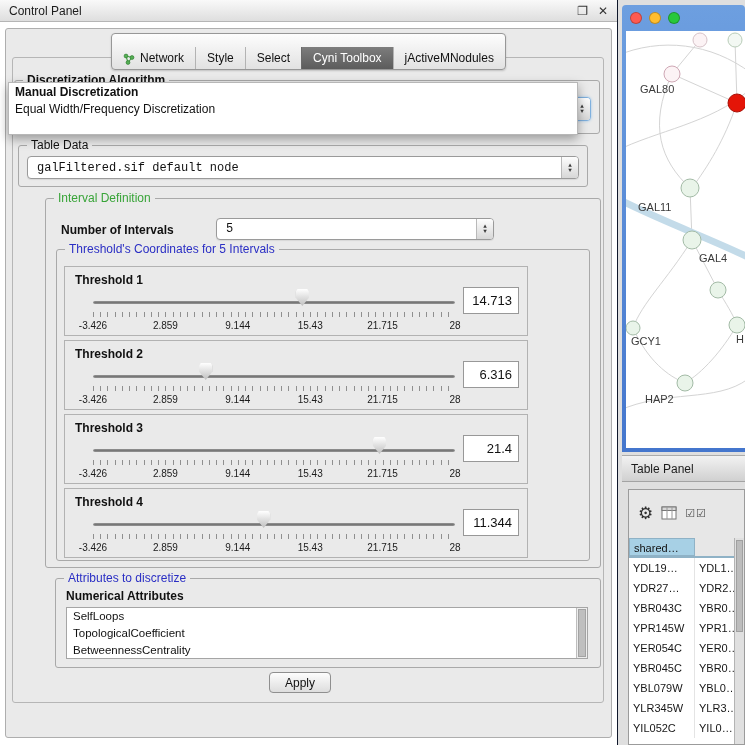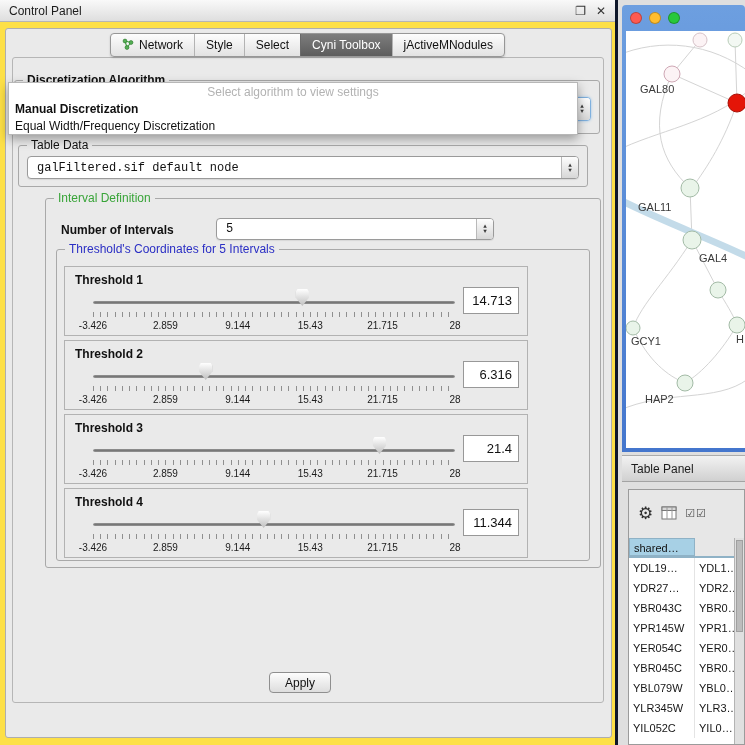--- a/index.html
+++ b/index.html
@@ -7,33 +7,33 @@
   body {
     position: relative;
     background: #dfdfdf;
     font-family: "Liberation Sans", "DejaVu Sans", sans-serif;
     font-size: 12px;
     color: #111;
     overflow: hidden;
   }
 
   
-  .control-panel { position:absolute; left:0; top:0; width:618px; height:745px; background:#fde047; border-right:3px solid #0f172a; }
+  .control-panel { position:absolute; left:0; top:0; width:618px; height:745px; background:#ffffff; border-right:1px solid #0f172a; }
   .titlebar { height:22px; background:linear-gradient(#f9f9f9,#dedede); border-bottom:1px solid #b5b5b5; display:flex; align-items:center; padding:0 9px; font-size:12px; color:#1c1c1c; }
   .winbtns { margin-left:auto; display:flex; gap:10px; color:#333; font-size:12px; }
   .winbtns span { cursor:default; }
   .inner-panel { position:absolute; left:5px; top:28px; width:607px; height:710px; border:1px solid #aeaeae; border-radius:3px; background:#eaeaea; }
   .content-panel { position:absolute; left:12px; top:57px; width:592px; height:646px; border:1px solid #b6b6b6; border-radius:3px; background:#eaeaea; }
 
   
   .tab-bar { position:absolute; left:0; right:0; display:flex; justify-content:center; z-index:3; }
   .tab-bar.top { top:33px; }
   .tab-bar.bottom { top:703px; }
   .tab-group { display:flex; border:1px solid #979797; border-radius:4px; overflow:hidden; background:linear-gradient(#fdfdfd,#e2e2e2); box-shadow:0 1px 2px rgba(0,0,0,.18); }
-  .tab { padding:4px 11px; font-size:12px; color:#111; border-left:1px solid #b3b3b3; display:flex; align-items:flex-start; gap:5px; white-space:nowrap; cursor:default; }
+  .tab { padding:4px 11px; font-size:12px; color:#111; border-left:1px solid #b3b3b3; display:flex; align-items:flex-end; gap:5px; white-space:nowrap; cursor:default;margin-top:13px; }
   .tab:first-child { border-left:none; }
   .tab.active { background:linear-gradient(#7d7d7d,#5c5c5c); color:#fff; border-left-color:#6a6a6a; }
 
   
   .group { position:absolute; border:1px solid #a9a9a9; border-radius:3px; }
   .group-title { position:absolute; top:-8px; left:8px; background:#eaeaea; padding:0 4px; font-size:12px; white-space:nowrap; }
   .group-title.bold { font-weight:bold; }
   .group-title.green { color:#38a438; }
   .group-title.blue { color:#2a2ec4; }
 
@@ -156,21 +156,20 @@
     <div class="combo algo-combo algo-combo-pos">
       <span class="combo-text"></span>
       <span class="stepper">
           <i>▲</i>
           <i>▼</i>
         </span>
     </div>
   </div>
 
   <div class="popup">
-    <div class="popup-item placeholder">Select algorithm to view settings</div>
     <div class="popup-item bold">Manual Discretization</div>
     <div class="popup-item">Equal Width/Frequency Discretization</div>
   </div>
 
   <div class="group td-group">
     <span class="group-title">Table Data</span>
     <div class="combo td-combo-pos">
       <span class="combo-text">galFiltered.sif default node</span>
       <span class="stepper">
           <i>▲</i>
@@ -260,20 +259,34 @@
             <span class="scale-label" style="left: 40%;">9.144</span>
             <span class="scale-label" style="left: 60%;">15.43</span>
             <span class="scale-label" style="left: 80%;">21.715</span>
             <span class="scale-label" style="left: 100%;">28</span>
           </div>
         <div class="value-box">11.344</div>
       </div>
     </div>
   </div>
 
+  <div class="group attrs-group">
+    <span class="group-title blue">Attributes to discretize</span>
+    <span class="attrs-sub">Numerical Attributes</span>
+    <div class="listbox">
+      <div>
+          <div class="attr-item">SelfLoops</div>
+          <div class="attr-item">TopologicalCoefficient</div>
+          <div class="attr-item">BetweennessCentrality</div>
+        </div>
+      <div class="vscroll">
+          <div class="vthumb"></div>
+        </div>
+    </div>
+  </div>
 
   <button class="apply-btn">Apply</button>
 
 </div>
 
 <div class="network-window">
   <div class="traffic">
     <span class="tl red"></span>
     <span class="tl yellow"></span>
     <span class="tl green"></span>

